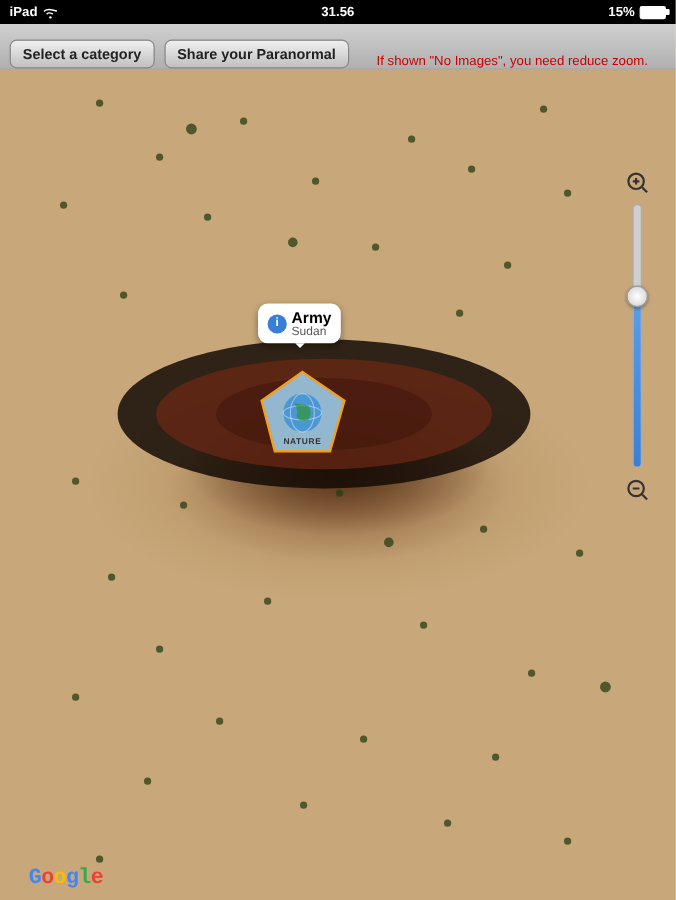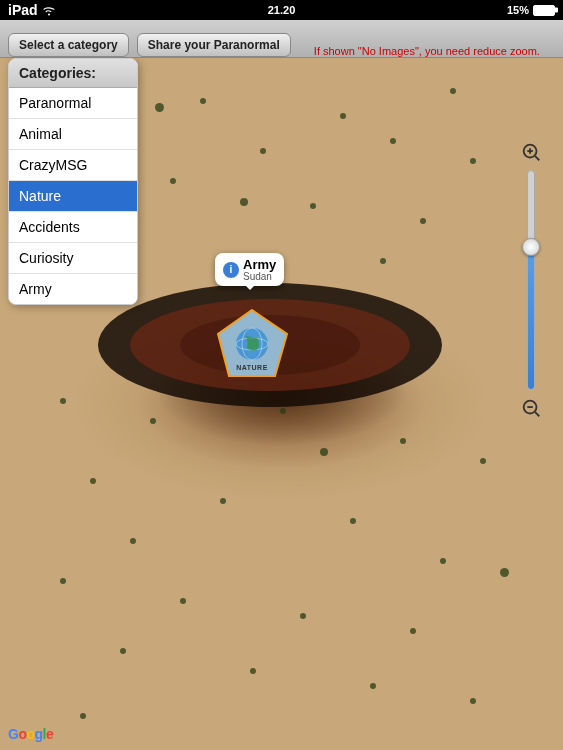--- a/index.html
+++ b/index.html
@@ -22,21 +22,21 @@
       justify-content: space-between;
       padding: 0 8px;
       z-index: 100;
       position: relative;
     }
     #status-bar .left {
       display: flex;
       align-items: center;
       gap: 4px;
       color: #fff;
-      font-size: 14px;
+      font-size: 11px;
       font-weight: 600;
     }
     #status-bar .center {
       color: #fff;
       font-size: 11px;
       font-weight: 600;
       position: absolute;
       left: 50%;
       transform: translateX(-50%);
     }
@@ -271,25 +271,26 @@
     #nature-badge {
       position: absolute;
       left: 215px;
       top: 250px;
     }
 
     
     #google-logo {
       position: absolute;
       bottom: 8px;
-      left: 8px;
-      font-size: 14px;
+      left: 24px;
+      font-size: 18px;
       font-weight: 700;
       color: #555;
       letter-spacing: -0.5px;
+      font-family: Liberation Mono, monospace;
     }
 
     #google-logo .g { color: #4285F4; }
     #google-logo .o1 { color: #EA4335; }
     #google-logo .o2 { color: #FBBC05; }
     #google-logo .g2 { color: #4285F4; }
     #google-logo .l { color: #34A853; }
     #google-logo .e { color: #EA4335; }
 
     
@@ -319,21 +320,21 @@
 
 <div id="status-bar">
   <div class="left">
     <span>iPad</span>
     <svg width="14" height="12" viewBox="0 0 14 12" fill="white">
       <path d="M7 9.5 A1 1 0 0 1 8 10.5 A1 1 0 0 1 6 10.5 A1 1 0 0 1 7 9.5Z"></path>
       <path d="M4.2 7.5 Q5.5 6 8.8 7.5" stroke="white" stroke-width="1.2" fill="none" stroke-linecap="round"></path>
       <path d="M2 5.2 Q5 2.5 12 5.2" stroke="white" stroke-width="1.2" fill="none" stroke-linecap="round"></path>
     </svg>
   </div>
-  <div class="center">21.20</div>
+  <div class="center">31.56</div>
   <div class="right">
     <span>15%</span>
     <div class="battery"></div>
   </div>
 </div>
 
 <div id="toolbar">
   <button class="toolbar-btn">Select a category</button>
   <button class="toolbar-btn">Share your Paranormal</button>
   <span id="toolbar-message">If shown "No Images", you need reduce zoom.</span>
@@ -408,31 +409,20 @@
 
       <circle cx="37" cy="36" r="16" fill="#3a8fd5" opacity="0.8"></circle>
       <ellipse cx="37" cy="36" rx="10" ry="16" fill="none" stroke="rgba(255,255,255,0.4)" stroke-width="1"></ellipse>
       <ellipse cx="37" cy="36" rx="16" ry="6" fill="none" stroke="rgba(255,255,255,0.4)" stroke-width="1"></ellipse>
       <path d="M30 28 Q34 32 32 40 Q36 44 42 42 Q46 36 42 30Z" fill="rgba(50,150,50,0.7)"></path>
 
       <text x="37" y="62" text-anchor="middle" font-size="7" font-weight="900" fill="#333" letter-spacing="0.5">NATURE</text>
     </svg>
   </div>
 
-  <div id="categories-panel">
-    <div id="categories-header">Categories:</div>
-
-    <div class="category-item">Paranormal</div>
-    <div class="category-item">Animal</div>
-    <div class="category-item">CrazyMSG</div>
-    <div class="category-item active">Nature</div>
-    <div class="category-item">Accidents</div>
-    <div class="category-item">Curiosity</div>
-    <div class="category-item">Army</div>
-  </div>
 
   <div id="zoom-slider-container">
 
     <div class="zoom-icon">
       <svg viewBox="0 0 24 24" fill="none" stroke="#333" stroke-width="2">
         <circle cx="11" cy="11" r="7"></circle>
         <line x1="16.5" y1="16.5" x2="21" y2="21"></line>
         <line x1="11" y1="8" x2="11" y2="14"></line>
         <line x1="8" y1="11" x2="14" y2="11"></line>
       </svg>

